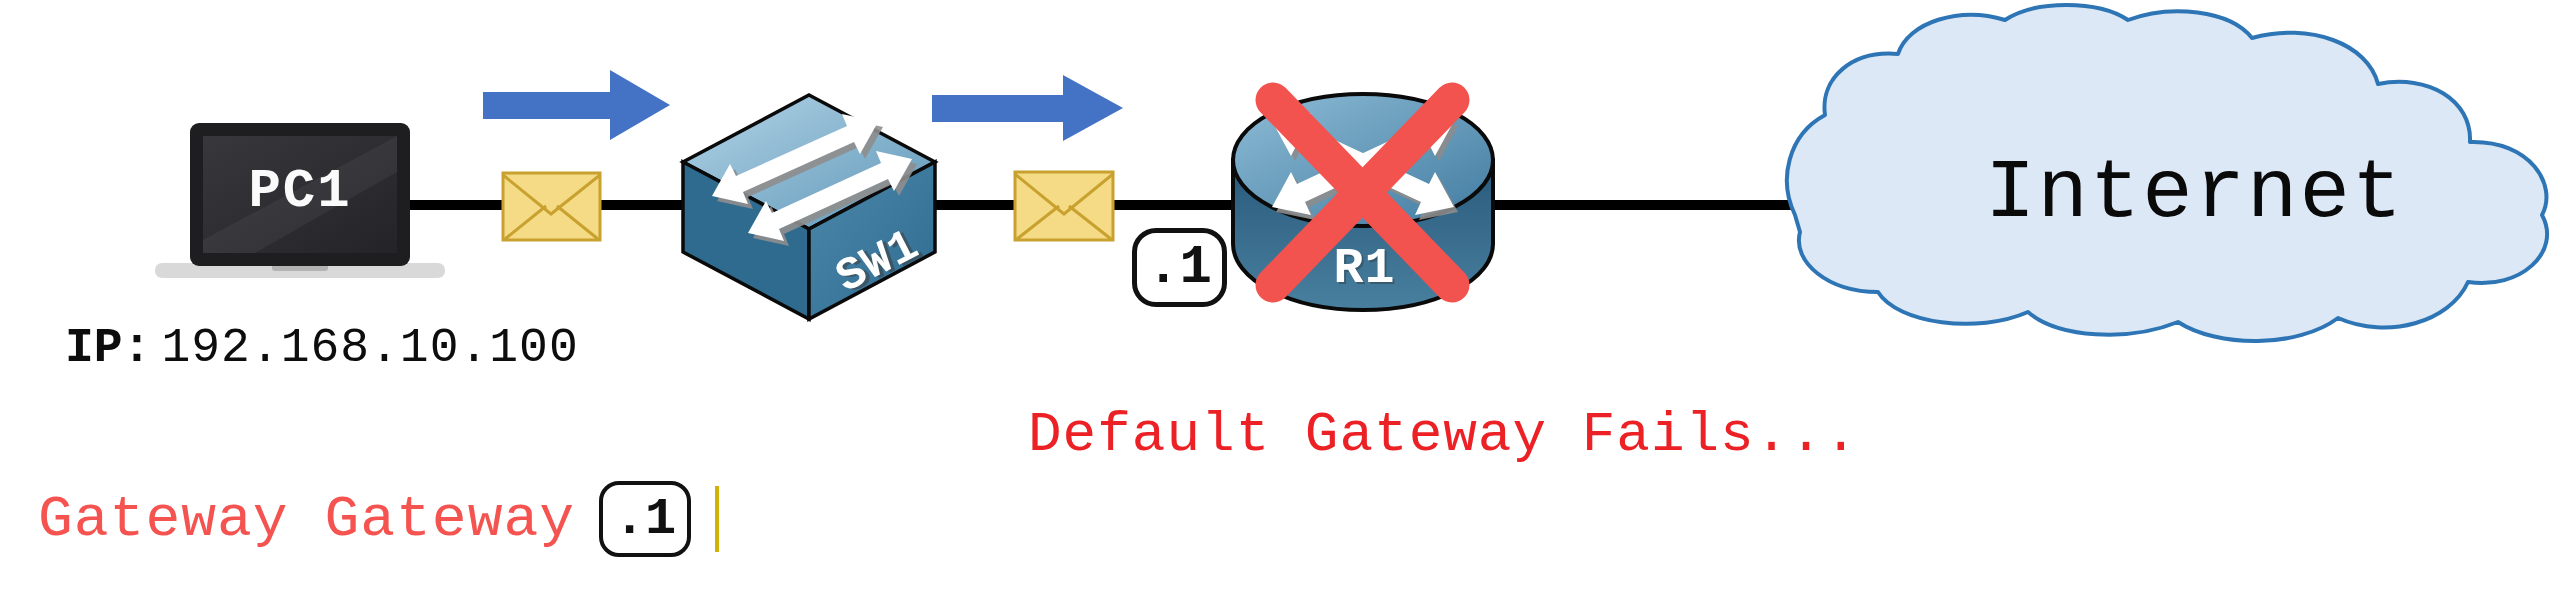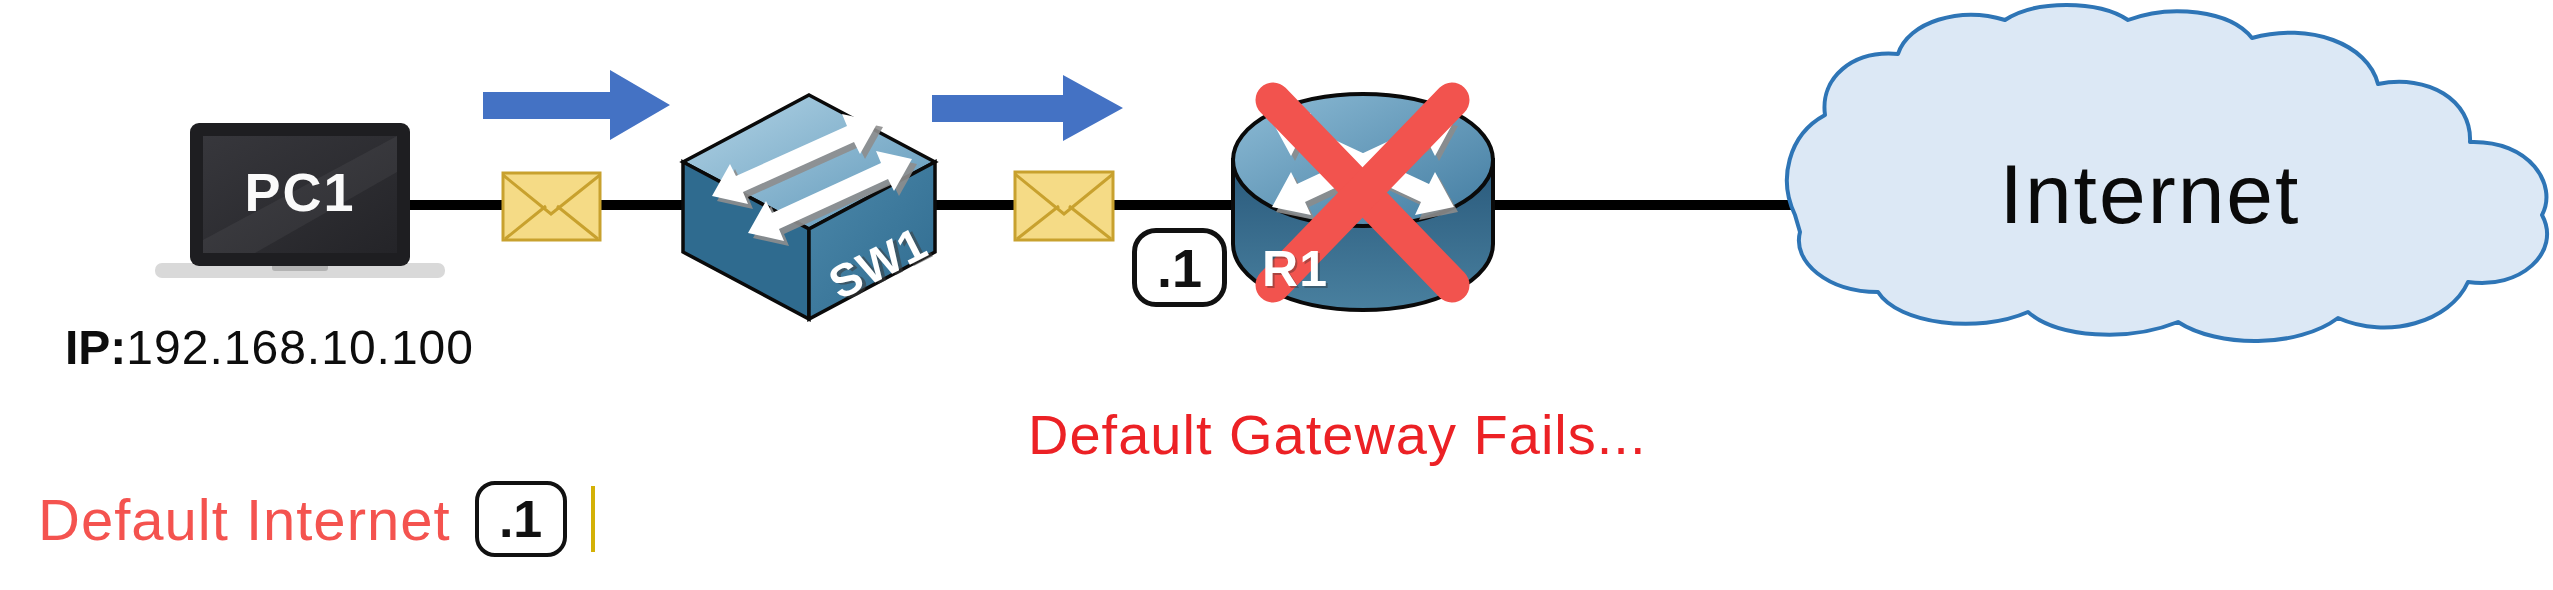--- a/index.html
+++ b/index.html
@@ -1,46 +1,46 @@
 <!DOCTYPE html>
 <html><head>
 <meta charset="utf-8">
 <style>
   html,body{margin:0;padding:0;background:#ffffff;}
   #stage{
     position:relative;
     width:2553px;height:590px;
     background:#ffffff;
-    font-family:Liberation Sans, sans-serif;
+    font-family:Liberation Mono, monospace;
     overflow:hidden;
   }
   #art{position:absolute;left:0;top:0;}
   .abs{position:absolute;}
   .pc-label{
     left:190px;top:161px;width:220px;
     text-align:center;font-size:54px;font-weight:700;color:#fafafa;
     letter-spacing:2px;
   }
   .sw-label{
     left:818px;top:236px;width:120px;text-align:center;
     font-size:46px;font-weight:700;color:#ffffff;letter-spacing:1px;
     transform:rotate(-27deg);
     text-shadow:3px 3px 0 rgba(60,60,60,.55);
   }
   .r-label{
-    left:1243px;top:240px;width:85px;text-align:right;
+    left:1322px;top:240px;width:85px;text-align:center;
     font-size:50px;font-weight:700;color:#ffffff;letter-spacing:1px;
     text-shadow:2px 2px 0 rgba(40,40,40,.35);
   }
   .addr-block{
     left:65px;top:318px;color:#0d0d0d;font-size:48px;line-height:60px;
     white-space:nowrap;
   }
   .addr-block b{font-weight:700;}
-  .addr-block .val{letter-spacing:1px;}
+  .addr-block .val{letter-spacing:1px;margin-left:10px;}
   .gw-row{
     left:38px;top:478px;height:82px;display:flex;align-items:center;gap:24px;
   }
   .gw-text{
     color:#f4534f;font-size:58px;letter-spacing:1px;white-space:nowrap;
   }
   .ip-chip{
     box-sizing:border-box;display:flex;align-items:center;justify-content:center;
     background:#ffffff;border:4px solid #111111;border-radius:20px;
     width:92px;height:76px;
@@ -172,21 +172,21 @@
 
   <div class="abs r-label">R1</div>
 
   <div class="abs addr-block">
     <div>
       <b>IP:</b><span class="val">192.168.10.100</span>
     </div>
   </div>
 
   <div class="abs gw-row">
-    <span class="gw-text">Default Internet</span>
+    <span class="gw-text">Gateway Gateway</span>
     <span class="ip-chip">.1</span>
     <span class="caret"></span>
   </div>
 
   <div class="abs if-chip">.1</div>
 
   <div class="abs fail-text">Default Gateway Fails...</div>
 
   <div class="abs internet-label">Internet</div>
 

